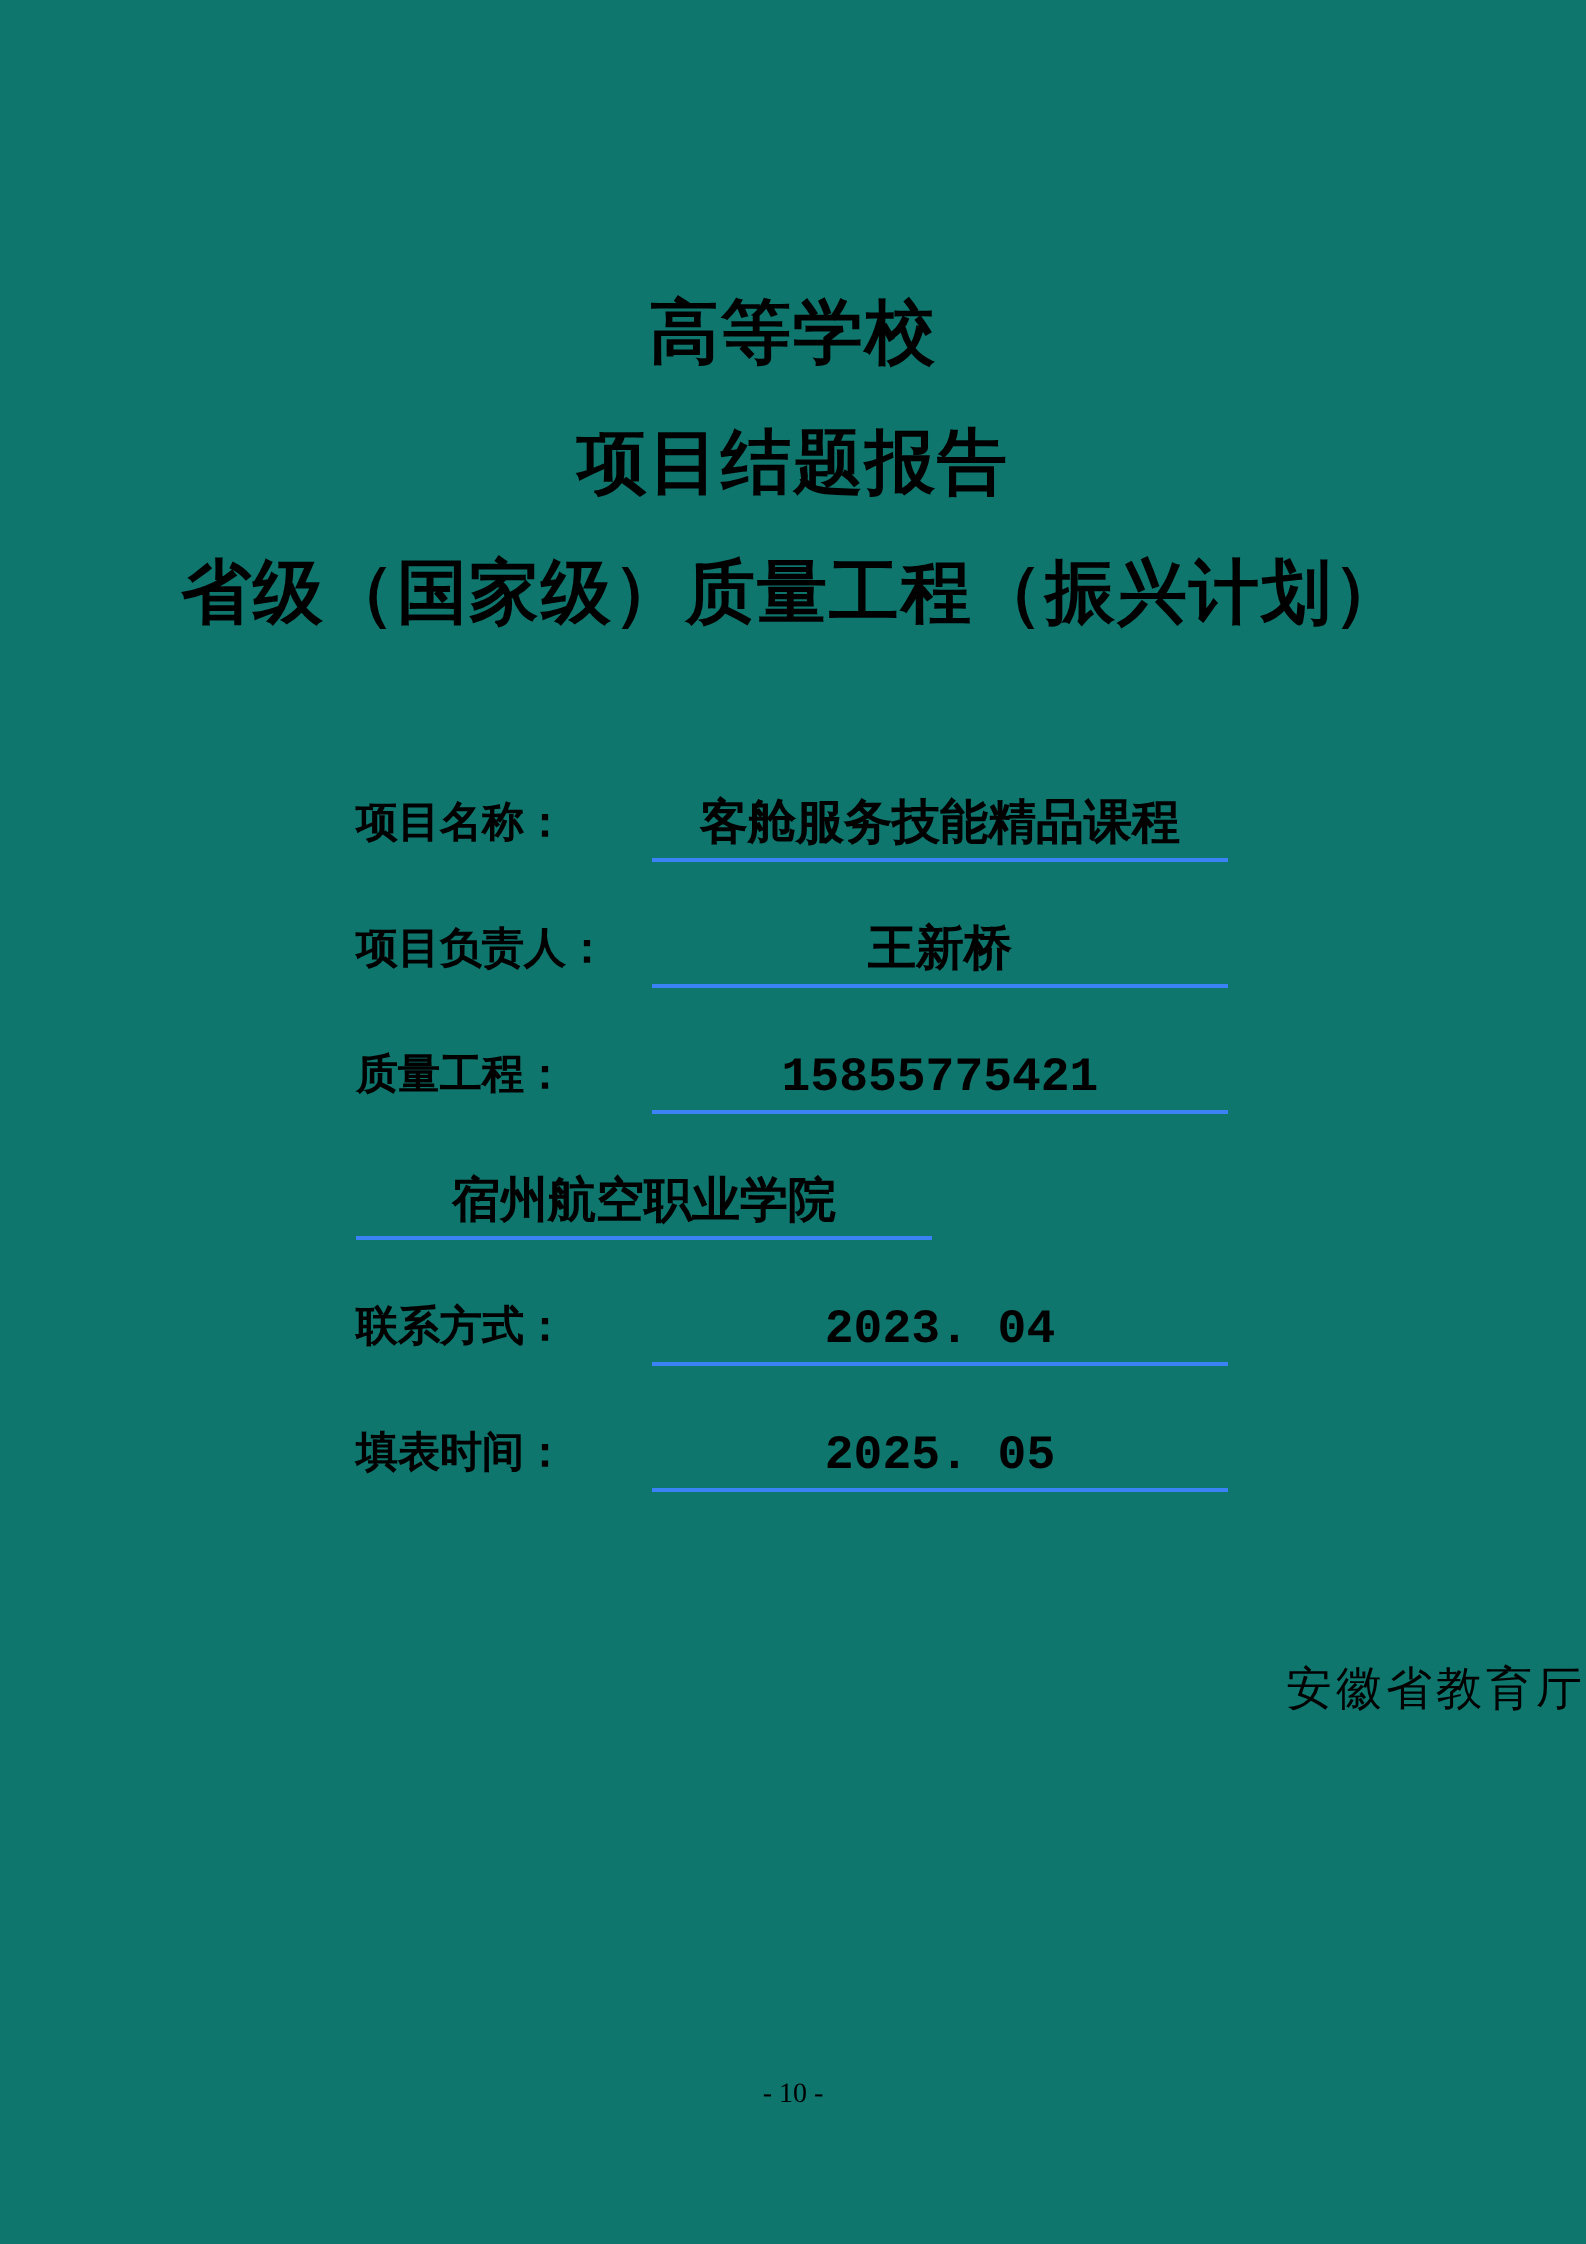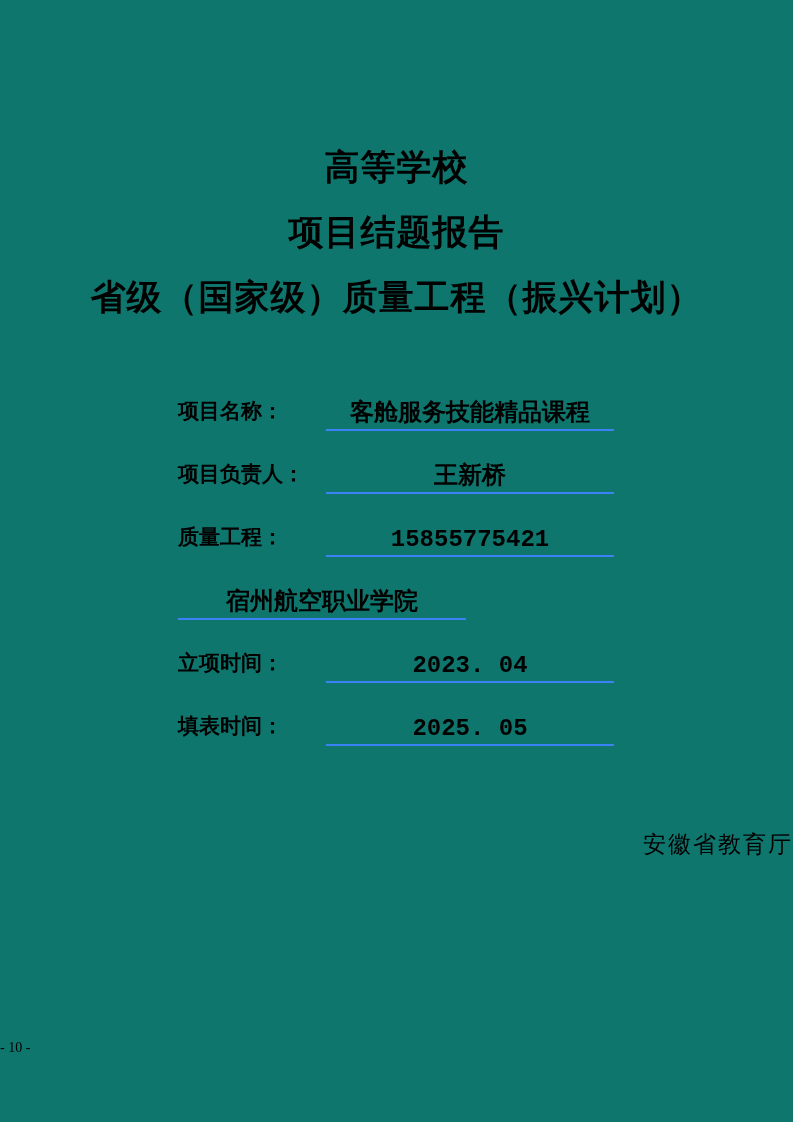--- a/index.html
+++ b/index.html
@@ -76,21 +76,21 @@
     font-family: "Liberation Serif", "DejaVu Serif", serif;
     font-size: 23px;
     letter-spacing: 2px;
   }
   
   .page-number {
     position: absolute;
     top: 1040px;
     left: 0;
     width: 100%;
-    text-align: left;
+    text-align: center;
     font-family: "Liberation Serif", "DejaVu Serif", serif;
     font-size: 14px;
   }
 </style>
 </head>
 <body>
 
 <div class="page">
 
   <header class="title-block">
@@ -122,21 +122,21 @@
       </span>
     </div>
 
     <div class="form-row">
       <span class="field-blank">
         <span class="field-value">宿州航空职业学院</span>
       </span>
     </div>
 
     <div class="form-row">
-      <span class="field-label">立项时间：</span>
+      <span class="field-label">联系方式：</span>
       <span class="field-blank">
         <span class="field-value">2023. 04</span>
       </span>
     </div>
 
     <div class="form-row">
       <span class="field-label">填表时间：</span>
       <span class="field-blank">
         <span class="field-value">2025. 05</span>
       </span>

